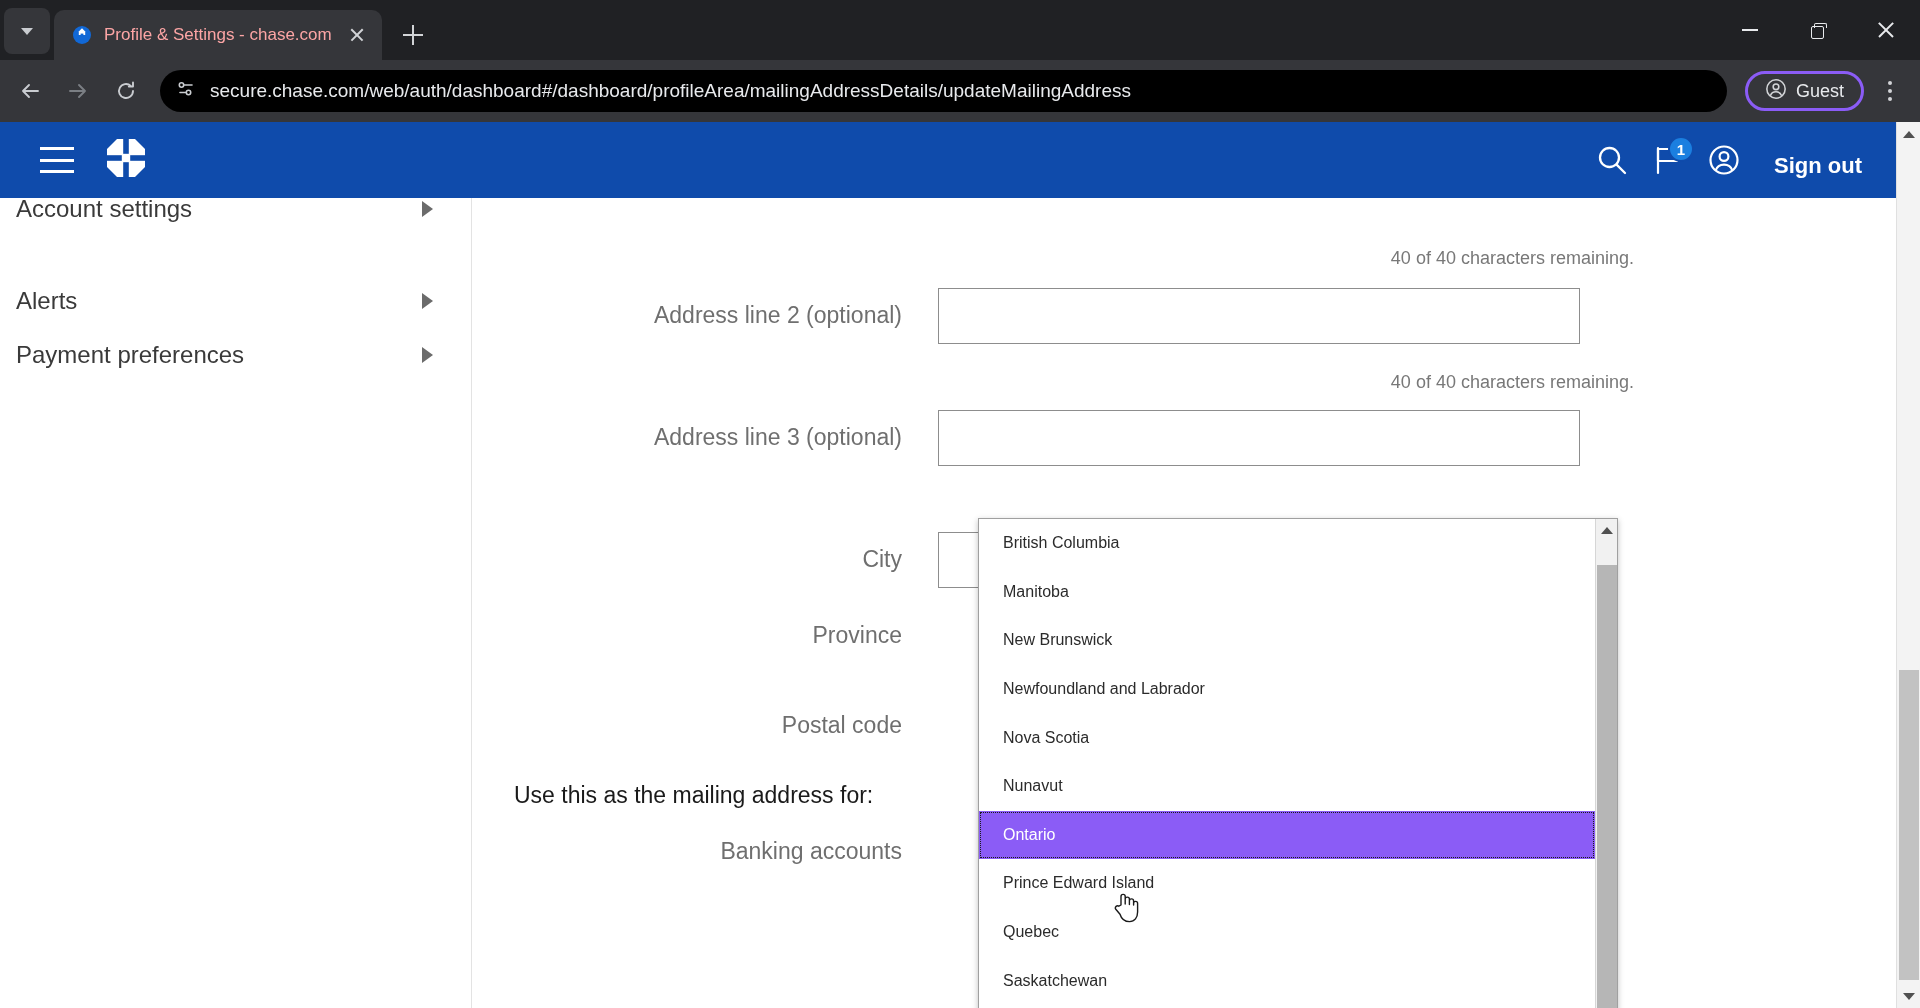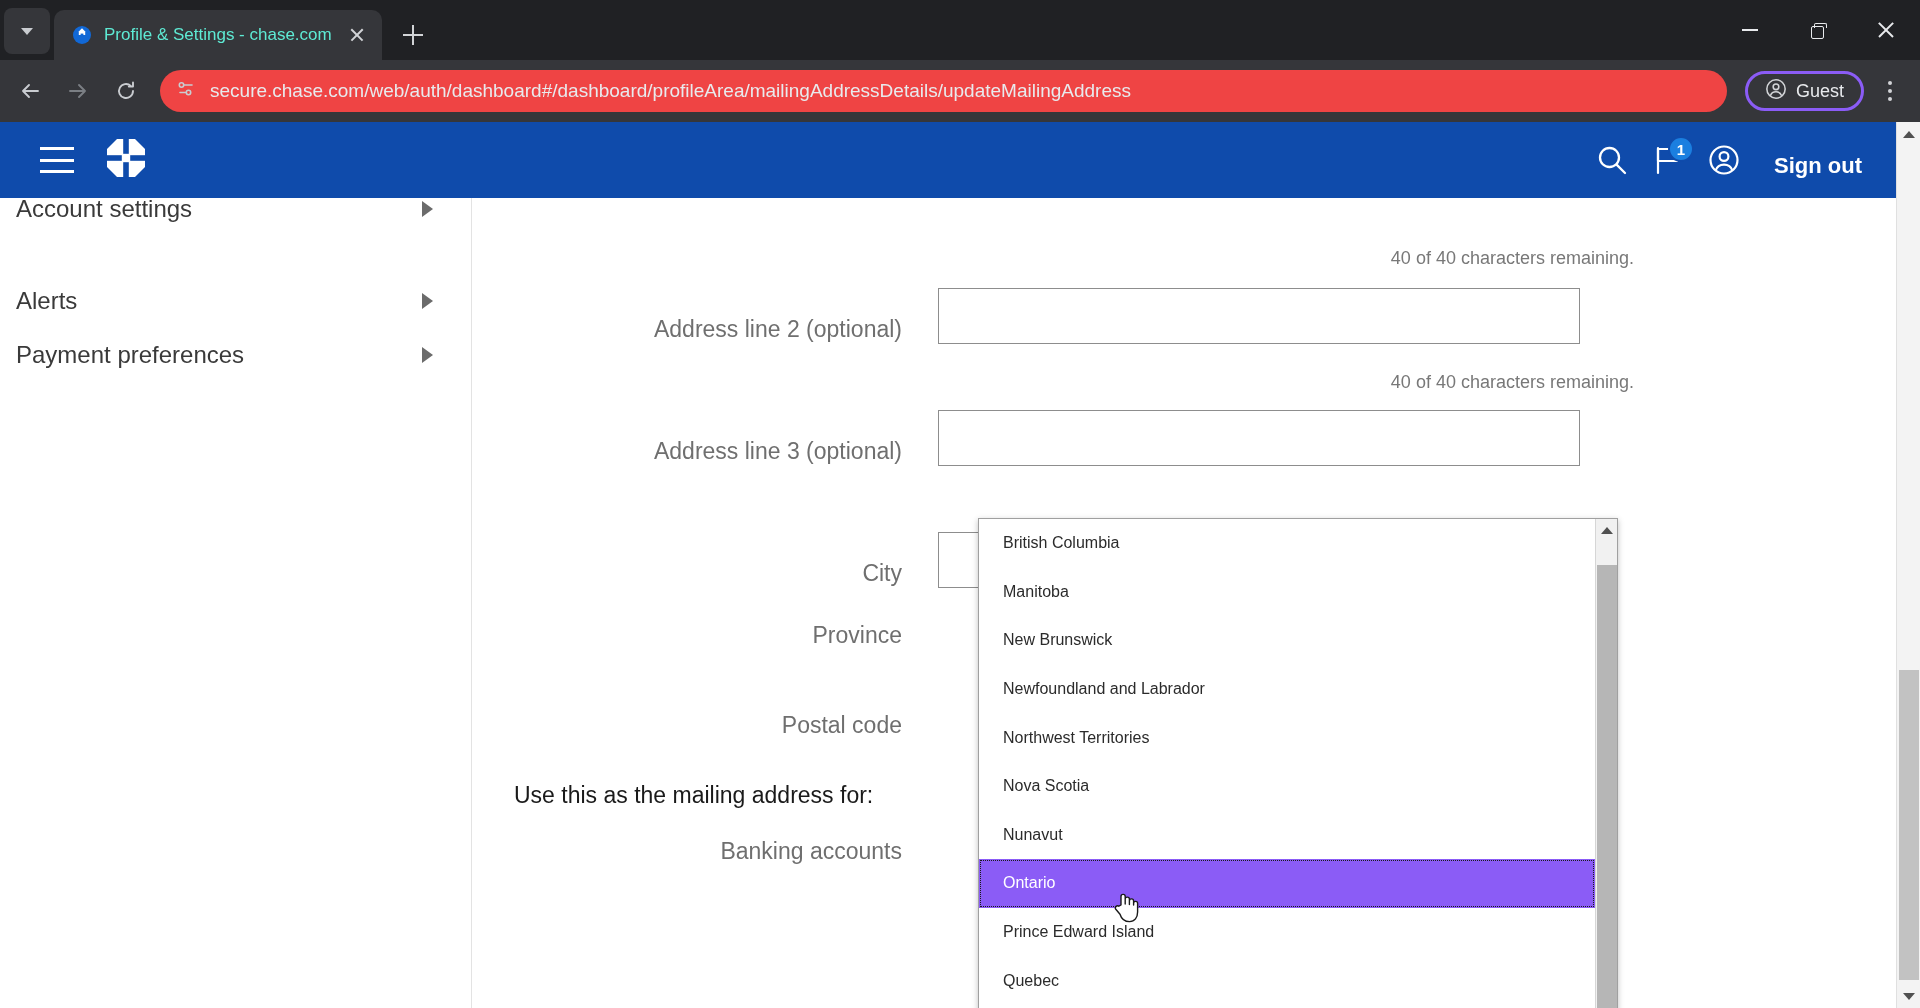--- a/index.html
+++ b/index.html
@@ -27,21 +27,21 @@
     border-right: 6px solid transparent; border-top: 7px solid #c9ccd0; }
 
   .tab {
     height: 50px; min-width: 300px; max-width: 340px;
     background: #35363a; border-radius: 10px 10px 0 0;
     display: flex; align-items: center; gap: 12px;
     padding: 0 12px 0 18px; position: relative;
   }
   .tab-favicon { width: 20px; height: 20px; flex: 0 0 auto; }
   .tab-title {
-    color: #5eead4; font-size: 17px; white-space: nowrap;
+    color: #fca5a5; font-size: 17px; white-space: nowrap;
     overflow: hidden; text-overflow: ellipsis; flex: 1 1 auto;
   }
   .tab-close {
     width: 26px; height: 26px; flex: 0 0 auto; position: relative;
     border-radius: 50%;
   }
   .tab-close::before, .tab-close::after {
     content: ""; position: absolute; left: 5px; top: 12px;
     width: 16px; height: 1.8px; background: #d2d4d7;
   }
@@ -83,21 +83,21 @@
   .toolbar {
     height: 62px; background: #35363a;
     display: flex; align-items: center; padding: 0 8px; gap: 4px;
   }
   .tb-icon {
     width: 44px; height: 44px; border-radius: 50%;
     display: flex; align-items: center; justify-content: center;
     flex: 0 0 auto;
   }
   .omnibox {
-    flex: 1 1 auto; height: 42px; background: #ef4444;
+    flex: 1 1 auto; height: 42px; background: #000000;
     border-radius: 21px; display: flex; align-items: center;
     padding: 12px 16px; gap: 14px; margin: 0 8px; min-width: 0; text-align: center;
   }
   .omni-url {
     color: #e8eaed; font-size: 19px; white-space: nowrap;
     overflow: hidden; text-overflow: ellipsis;
   }
   .guest-pill {
     height: 40px; border: 3px solid #8b5cf6; border-radius: 20px;
     display: flex; align-items: center; gap: 9px; padding: 0 17px;
@@ -157,21 +157,21 @@
     border-top: 8px solid transparent; border-bottom: 8px solid transparent;
     border-left: 11px solid #6b6b6b;
   }
 
   
   .main {
     position: absolute; left: 472px; top: 76px; right: 24px; bottom: 0;
     background: #ffffff;
   }
   .form-row {
-    position: absolute; left: 0; right: 0; display: flex; align-items: flex-end;
+    position: absolute; left: 0; right: 0; display: flex; align-items: center;
   }
   .f-label {
     width: 466px; text-align: right; padding-right: 36px;
     font-size: 23px; color: #6f6f6f; line-height: 1.2;
   }
   .f-label.dark { color: #1a1a1a; }
   .f-input {
     width: 642px; height: 56px; border: 1px solid #8d8d8d; background:#ffffff;
   }
   .char-note {
@@ -423,21 +423,20 @@
         <div class="f-label">Banking accounts</div>
       </div>
     </div>
 
     <div class="dropdown">
       <div class="dd-scroll">
         <div class="dd-item">British Columbia</div>
         <div class="dd-item">Manitoba</div>
         <div class="dd-item">New Brunswick</div>
         <div class="dd-item">Newfoundland and Labrador</div>
-        <div class="dd-item">Northwest Territories</div>
         <div class="dd-item">Nova Scotia</div>
         <div class="dd-item">Nunavut</div>
         <div class="dd-item selected">Ontario</div>
         <div class="dd-item">Prince Edward Island</div>
         <div class="dd-item">Quebec</div>
         <div class="dd-item">Saskatchewan</div>
 
       </div>
 
       <div class="dd-sb">

